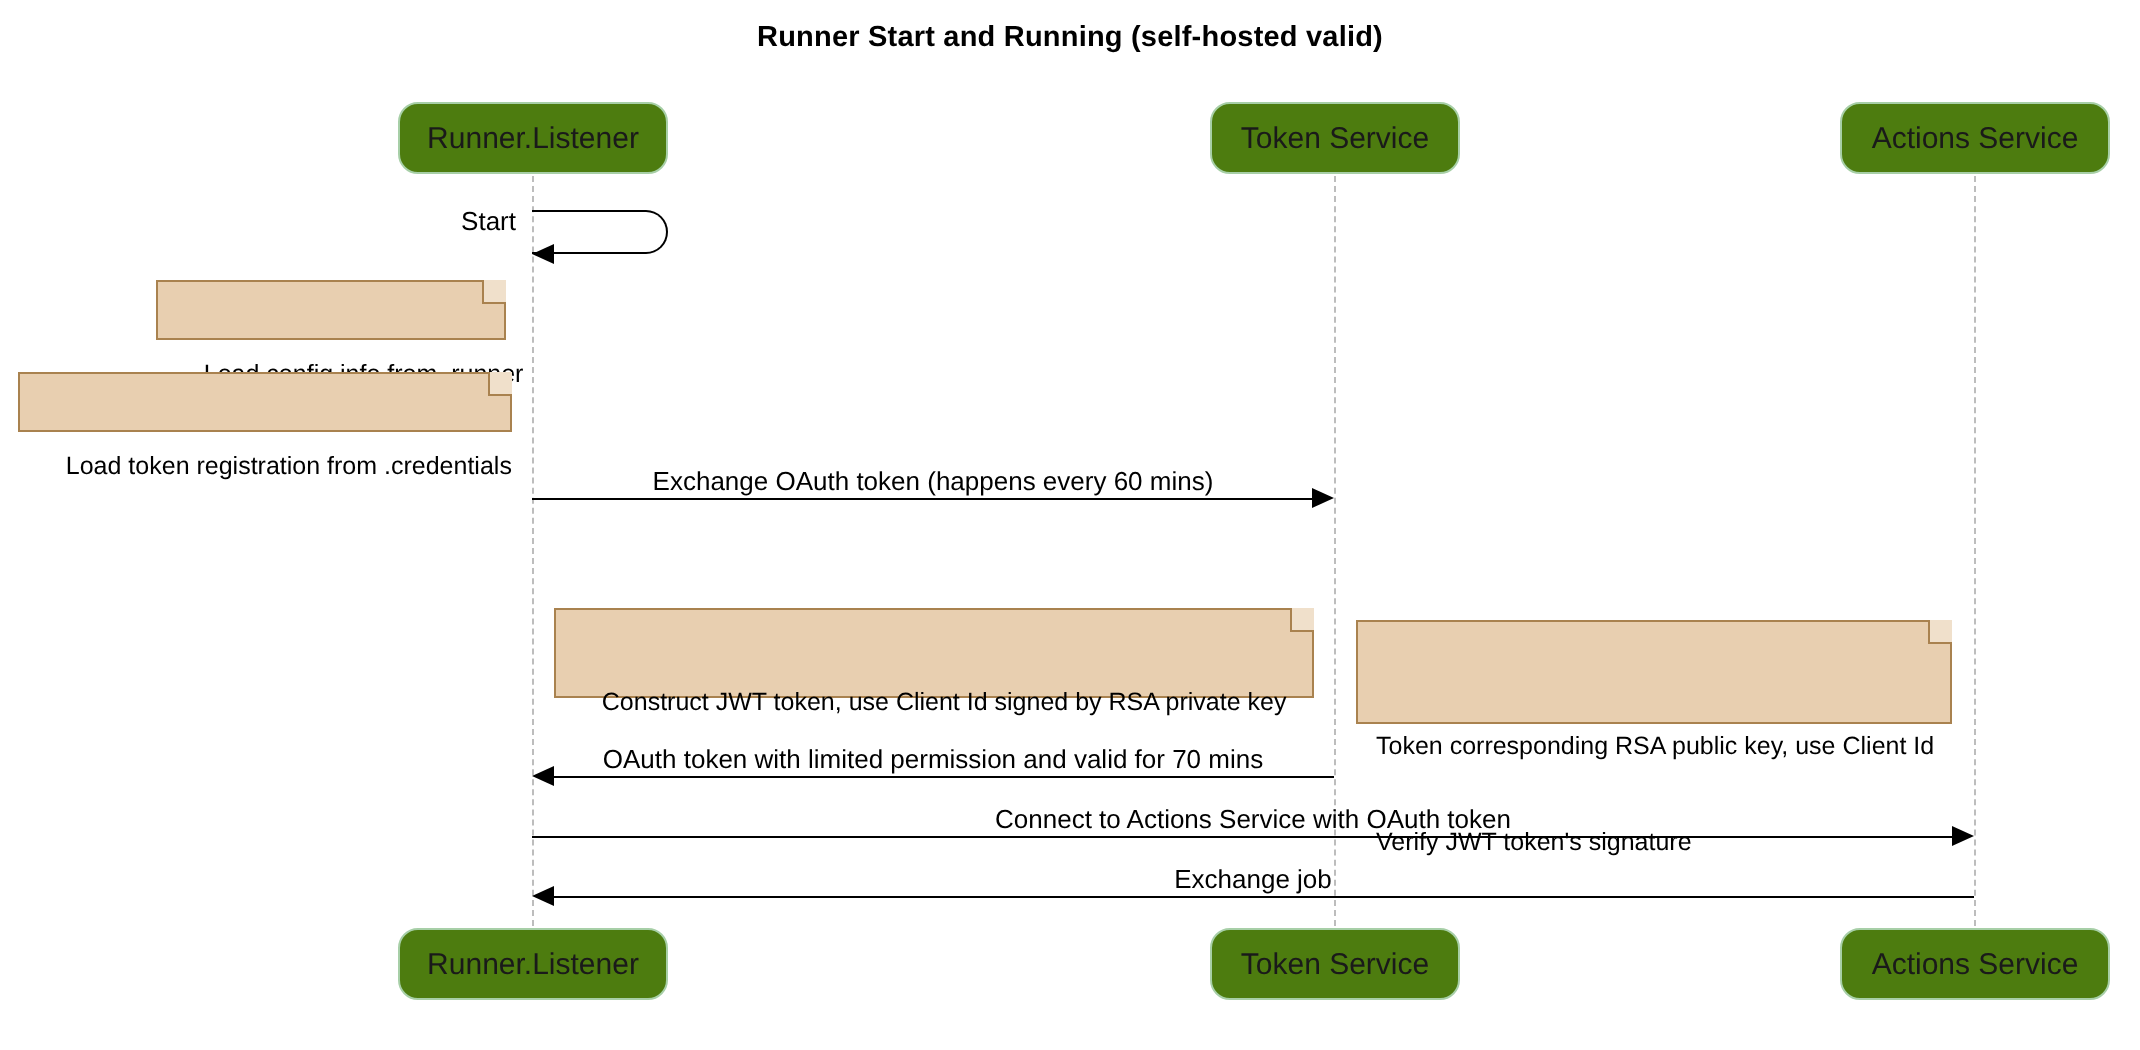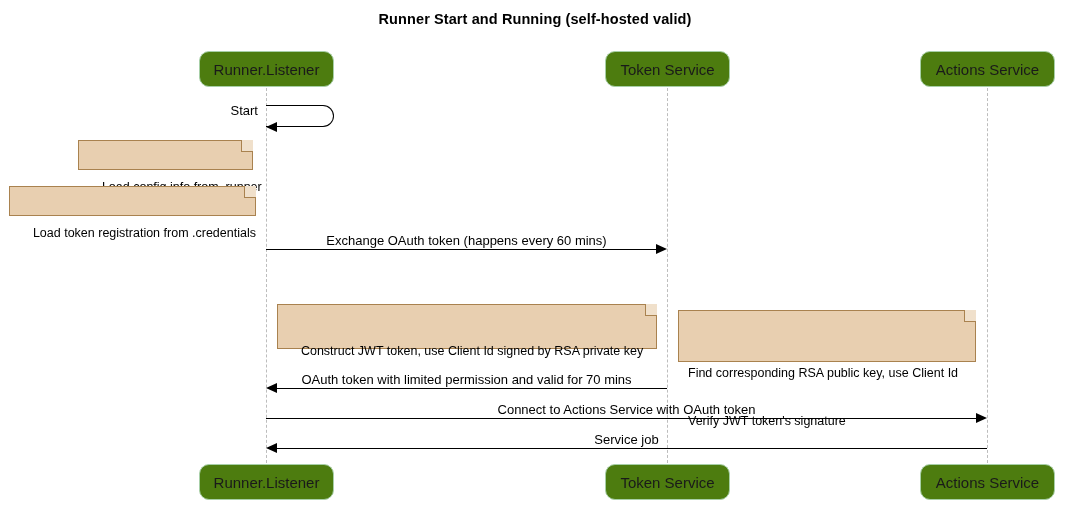--- a/index.html
+++ b/index.html
@@ -145,33 +145,33 @@
   <div class="arrowhead right" style="left:656px; top:244px;"></div>
   <div class="msg-label" style="left:266px; top:233px; width:401px;">Exchange OAuth token (happens every 60 mins)</div>
 
   <div class="note" style="left:277px; top:262px; width:380px; height:45px;margin-top:42px;">
     <span class="dogear"></span>
     <span>Construct JWT token, use Client Id signed by RSA private key</span>
   </div>
 
   <div class="note" style="left:678px; top:310px; width:298px; height:52px;">
     <span class="dogear"></span>
-    <div>Find corresponding RSA public key, use Client Id</div>
+    <div>Token corresponding RSA public key, use Client Id</div>
     <div>Verify JWT token's signature</div>
   </div>
 
   <div class="msg-line" style="left:277px; top:388px; width:390px;"></div>
   <div class="arrowhead left" style="left:266px; top:383px;"></div>
   <div class="msg-label" style="left:266px; top:372px; width:401px;">OAuth token with limited permission and valid for 70 mins</div>
 
   <div class="msg-line" style="left:266px; top:418px; width:710px;"></div>
   <div class="arrowhead right" style="left:976px; top:413px;"></div>
   <div class="msg-label" style="left:266px; top:402px; width:721px;">Connect to Actions Service with OAuth token</div>
 
   <div class="msg-line" style="left:277px; top:448px; width:710px;"></div>
   <div class="arrowhead left" style="left:266px; top:443px;"></div>
-  <div class="msg-label" style="left:266px; top:432px; width:721px;">Service job</div>
+  <div class="msg-label" style="left:266px; top:432px; width:721px;">Exchange job</div>
 
   <div class="participant" style="left:199px; top:464px; width:135px;">Runner.Listener</div>
   <div class="participant" style="left:605px; top:464px; width:125px;">Token Service</div>
   <div class="participant" style="left:920px; top:464px; width:135px;">Actions Service</div>
 
 </div>
 
 </body></html>

